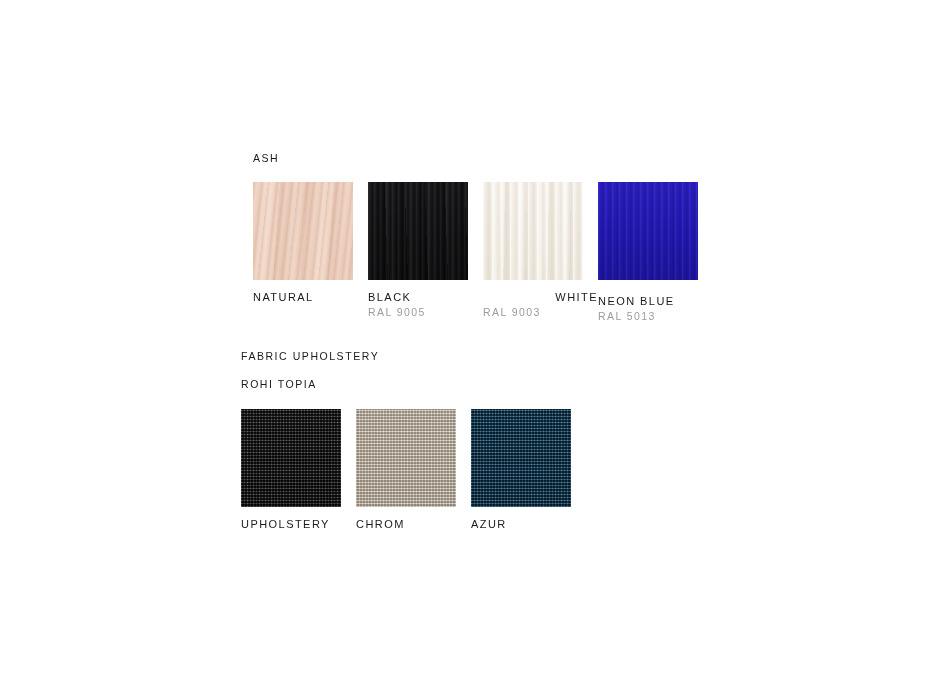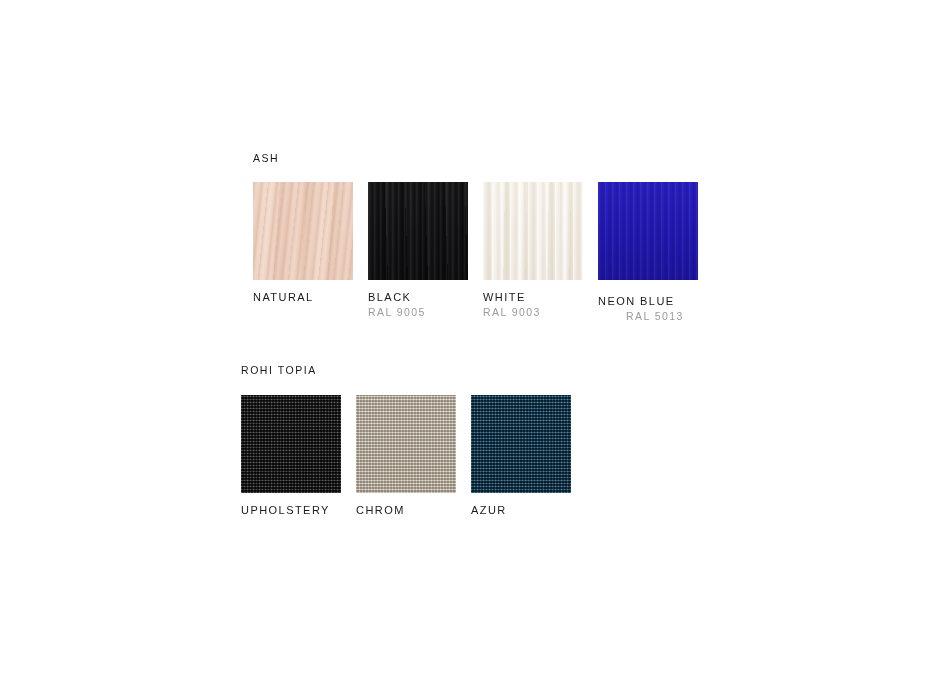--- a/index.html
+++ b/index.html
@@ -235,35 +235,36 @@
       </div>
 
       <div class="swatch-cell" style="width:115px;">
         <div class="swatch tex-black"></div>
         <div class="swatch-label" style="margin-top:11px;">BLACK</div>
         <div class="swatch-sub" style="margin-top:2px;">RAL 9005</div>
       </div>
 
       <div class="swatch-cell" style="width:115px;">
         <div class="swatch tex-white"></div>
-        <div class="swatch-label" style="margin-top:11px;">WHITE</div>
+        <div class="swatch-label" style="margin-top:11px;text-align:right;">WHITE</div>
         <div class="swatch-sub" style="margin-top:2px;">RAL 9003</div>
       </div>
 
       <div class="swatch-cell" style="width:115px;">
         <div class="swatch tex-neonblue"></div>
         <div class="swatch-label" style="margin-top:15px;">NEON BLUE</div>
-        <div class="swatch-sub" style="margin-top:2px;margin-left:28px;">RAL 5013</div>
+        <div class="swatch-sub" style="margin-top:2px;">RAL 5013</div>
       </div>
 
     </div>
   </div>
 
   <div style="position:absolute; left:0; top:349px; width:692px;">
 
+    <div class="section-heading">FABRIC UPHOLSTERY</div>
 
     <div class="sub-heading" style="margin-top:14px;">ROHI TOPIA</div>
 
     <div class="swatch-row" style="margin-top:18px;">
 
       <div class="swatch-cell" style="width:115px;">
         <div class="swatch-fabric tex-anthrazit"></div>
         <div class="swatch-label" style="margin-top:11px;">UPHOLSTERY</div>
       </div>
 

